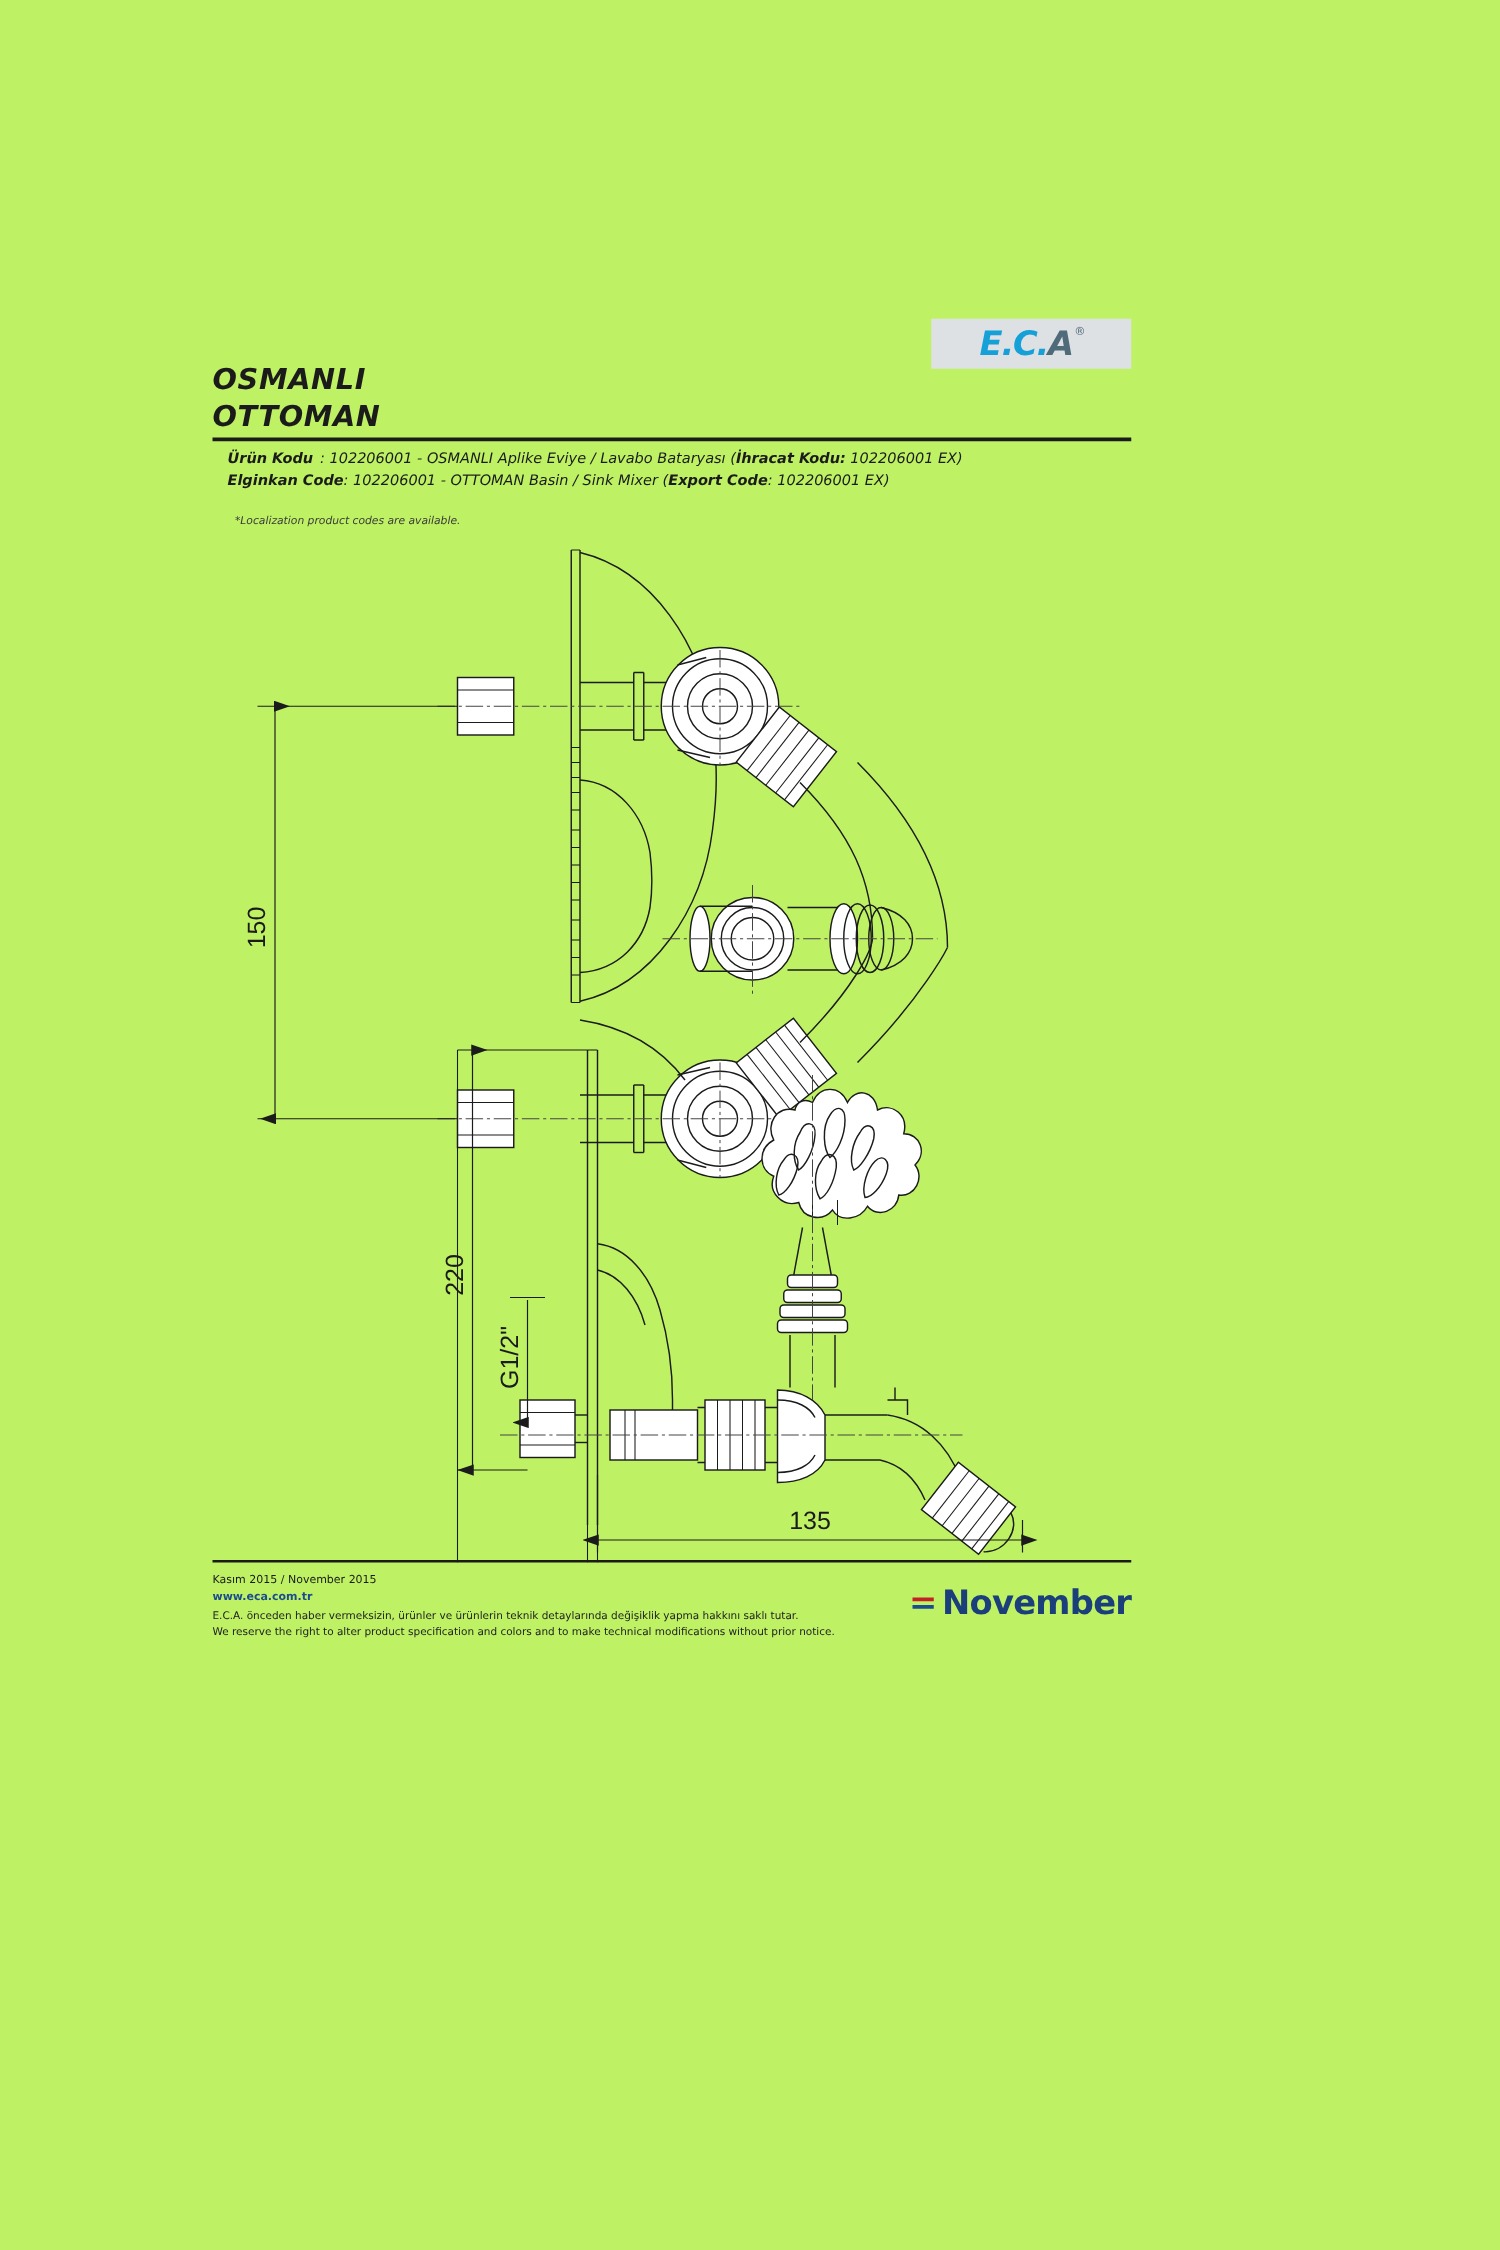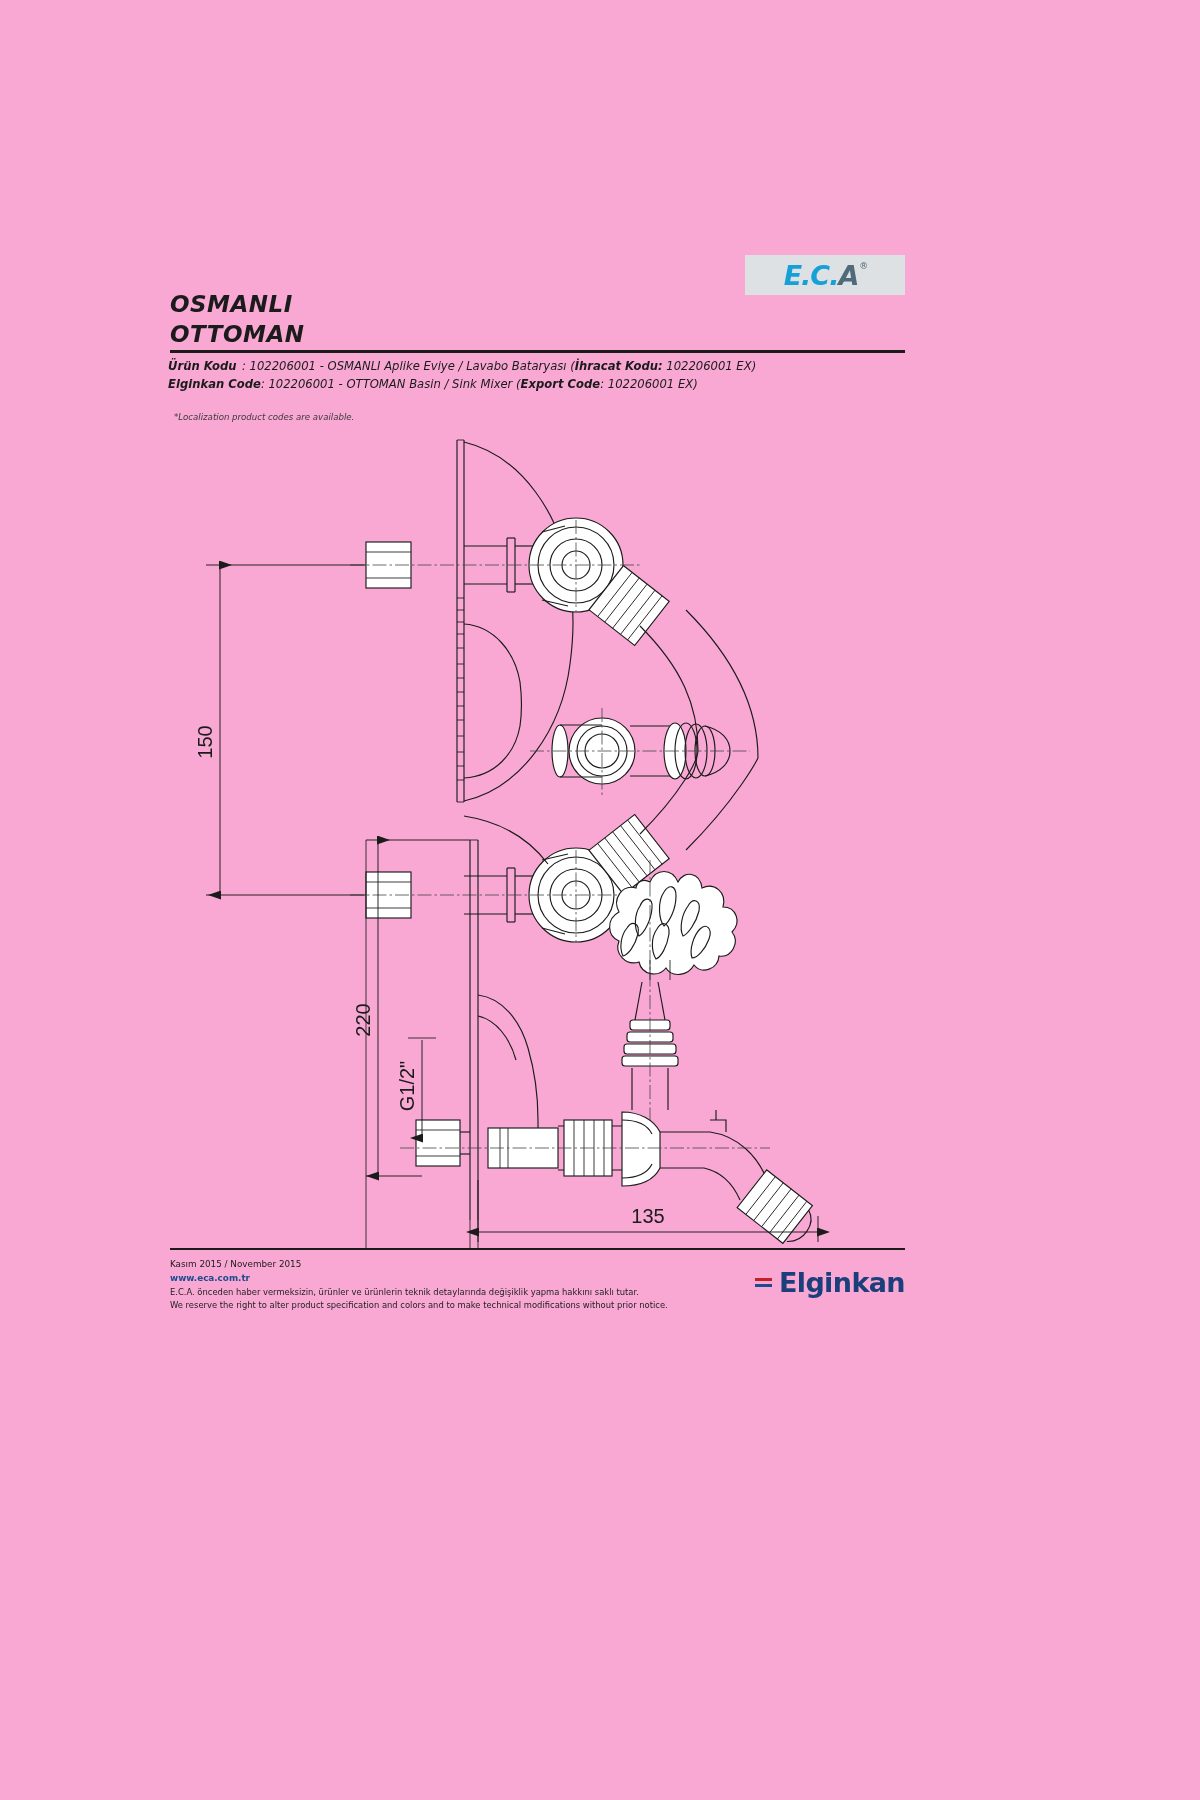--- a/index.html
+++ b/index.html
@@ -5,21 +5,21 @@
   * { box-sizing: border-box; margin: 0; padding: 0; }
   html, body {
     width: 1200px; height: 1800px;
     background: #ffffff;
     font-family: "Liberation Sans", sans-serif;
     overflow: hidden;
   }
   .page {
     position: relative;
     width: 1200px; height: 1800px;
-    background: #f9a8d4;
+    background: #bef264;
     text-decoration: underline;
   }
 
   
   .header {
     position: absolute;
     left: 170px; top: 255px;
     width: 735px; height: 110px;
   }
   .eca-logo {
@@ -67,21 +67,21 @@
   .rule-thick {
     position: absolute;
     left: 0; top: 95px;
     width: 735px; height: 3px;
     background: #1b1b1b;
   }
 
   
   .codes {
     position: absolute;
-    left: 168px; top: 358px;
+    left: 182px; top: 358px;
     width: 740px;
   }
   .code-line {
     font-family: "DejaVu Sans", sans-serif;
     font-size: 11.6px;
     font-style: italic;
     color: #1b1b1b;
     line-height: 1.55;
     white-space: nowrap;
   }
@@ -476,18 +476,18 @@
       <div class="f-line f-date">Kasım 2015 / November 2015</div>
       <div class="f-line f-web">www.eca.com.tr</div>
       <div class="f-line f-small">E.C.A. önceden haber vermeksizin, ürünler ve ürünlerin teknik detaylarında değişiklik yapma hakkını saklı tutar.</div>
       <div class="f-line f-small">We reserve the right to alter product specification and colors and to make technical modifications without prior notice.</div>
 
       <div class="elginkan">
         <div class="elg-mark">
           <div class="elg-bar red"></div>
           <div class="elg-bar"></div>
         </div>
-        <div class="elg-name">Elginkan</div>
+        <div class="elg-name">November</div>
       </div>
     </div>
   </div>
 
 </div>
 
 </body></html>

